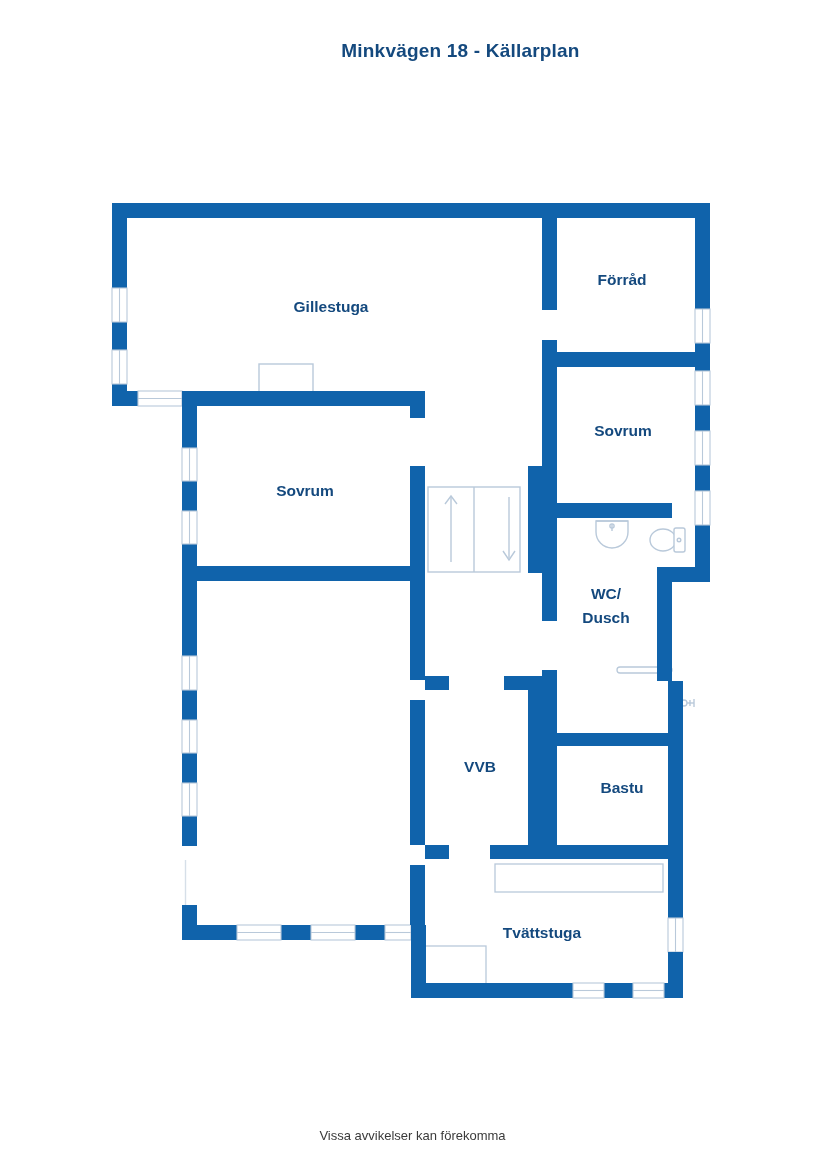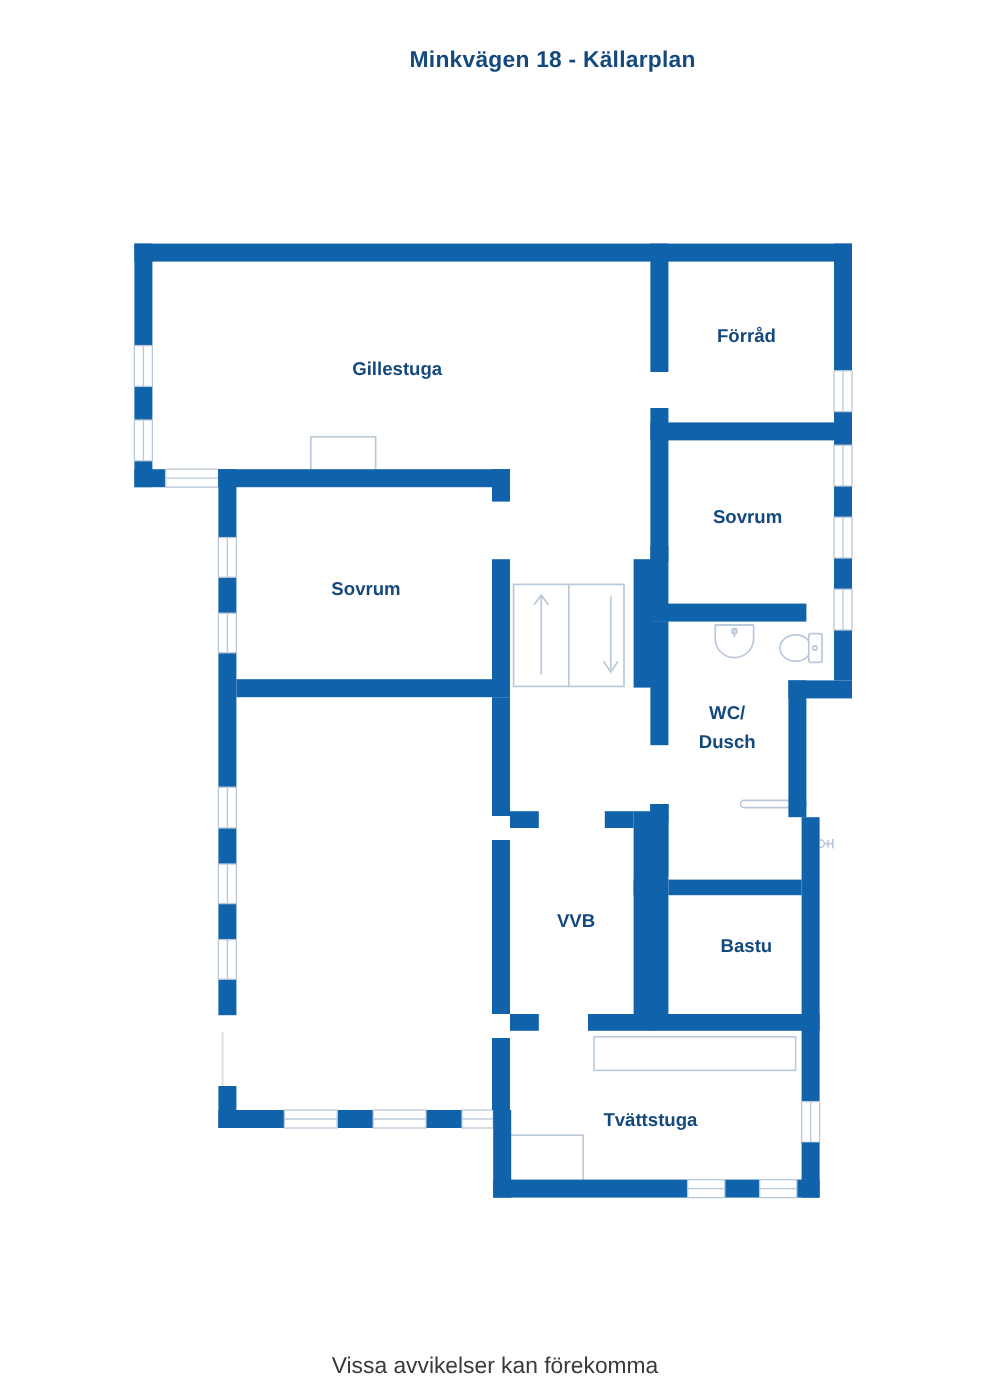--- a/index.html
+++ b/index.html
@@ -32,21 +32,21 @@
     color: #14497e;
     font-family: "Liberation Sans", sans-serif;
     margin-left: 48px;
   }
   .plan-footer {
     position: absolute;
     top: 1128px;
     left: 0;
     width: 825px;
     text-align: center;
-    font-size: 19px;
+    font-size: 13px;
     color: #3a3a3a;
     font-family: "Liberation Sans", sans-serif;
   }
   .floorplan-wrap {
     position: absolute;
     top: 0;
     left: 0;
     width: 825px;
     height: 1167px;
   }

